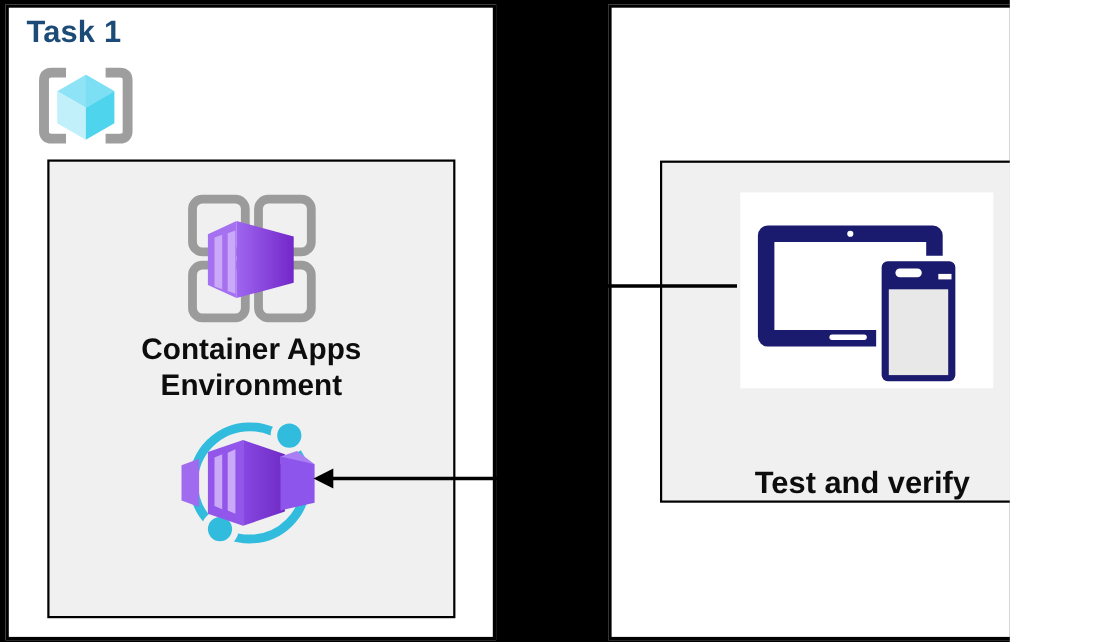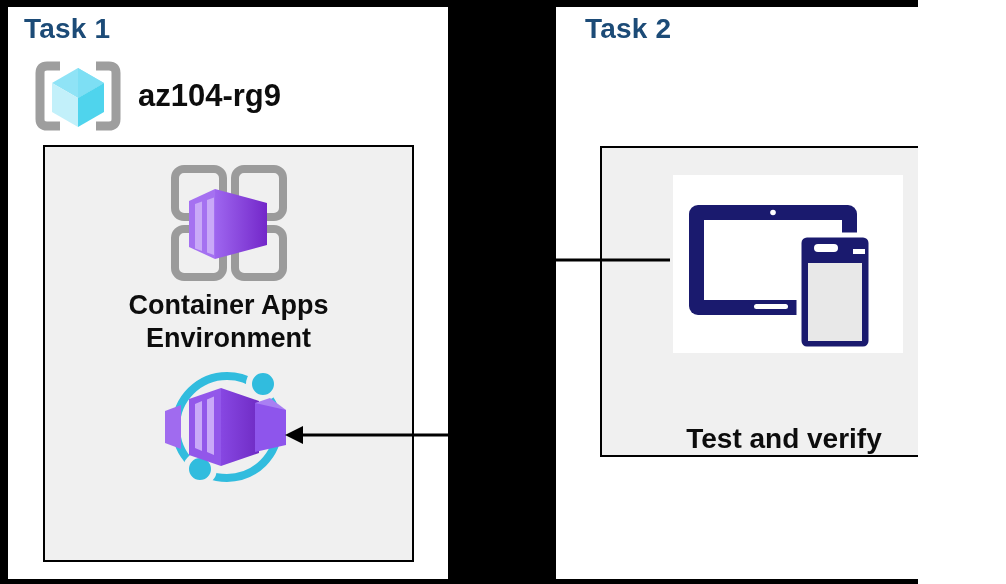--- a/index.html
+++ b/index.html
@@ -15,21 +15,21 @@
   }
   .rg-row{
     position:absolute;display:flex;align-items:center;gap:14px;
   }
   .rg-name{font-size:31px;color:#0d0d0d;}
   .inner-box{
     position:absolute;box-sizing:border-box;background:#F0F0F0;border:2px solid #000;
   }
   .inner-col{
     display:flex;flex-direction:column;align-items:center;width:100%;height:100%;
-    box-sizing:border-box;padding-top:12px;
+    box-sizing:border-box;padding-top:24px;
   }
   .node-label{
     font-size:27px;line-height:1.22;text-align:center;color:#0d0d0d;max-width:300px;
   }
   .cae-icon{width:128px;height:128px;}
   .ca-icon{width:132px;height:132px;margin-top:6px;}
   .plate{
     position:absolute;background:#ffffff;
   }
   .test-label{
@@ -50,21 +50,20 @@
 
     <div class="rg-row" style="left:24px;top:50px;">
       <svg width="92" height="78" viewBox="0 0 92 78">
         <path d="M28,9 H15 Q8,9 8,16 V62 Q8,69 15,69 H28" fill="none" stroke="#9E9E9E" stroke-width="9"></path>
         <path d="M64,9 H77 Q84,9 84,16 V62 Q84,69 77,69 H64" fill="none" stroke="#9E9E9E" stroke-width="9"></path>
         <polygon points="46,11 72,26 46,41 20,26" fill="#8FE3F6"></polygon>
         <polygon points="46,11 72,26 46,41" fill="#7DDFF4"></polygon>
         <polygon points="20,26 46,41 46,70 20,55" fill="#C2F0FA"></polygon>
         <polygon points="72,26 46,41 46,70 72,55" fill="#4FD4ED"></polygon>
       </svg>
-      <div class="rg-name">az104-rg9</div>
     </div>
 
     <div class="inner-box" style="left:35px;top:138px;width:371px;height:417px;">
       <div class="inner-col">
 
         <svg class="cae-icon" viewBox="0 0 128 128">
           <defs>
             <linearGradient id="pg1" x1="0" y1="0" x2="1" y2="0">
               <stop offset="0" stop-color="#9E66EF"></stop>
                 <stop offset="1" stop-color="#7327C9"></stop>
@@ -100,21 +99,20 @@
           <polygon points="92,42 107,37 123,49 92,49" fill="#A97FF3"></polygon>
           <polygon points="92,42 123,49 123,84 92,91" fill="#8E55EC"></polygon>
         </svg>
 
       </div>
     </div>
   </div>
 
   <div class="panel" style="left:553px;top:4px;width:452px;height:578px;">
 
-    <div class="panel-title" style="left:29px;top:6px;">Task 2</div>
 
     <div class="inner-box" style="left:44px;top:139px;width:368px;height:311px;">
 
       <div class="plate" style="left:71px;top:27px;width:230px;height:178px;">
         <svg width="230" height="178" viewBox="0 0 230 178">
 
           <rect x="16" y="30" width="168" height="110" rx="9" fill="#1A1A6E"></rect>
           <rect x="31" y="45" width="138" height="80" fill="#ffffff"></rect>
           <circle cx="100" cy="37.5" r="2.8" fill="#ffffff"></circle>
           <rect x="81" y="129" width="34" height="5" rx="2.5" fill="#ffffff"></rect>

